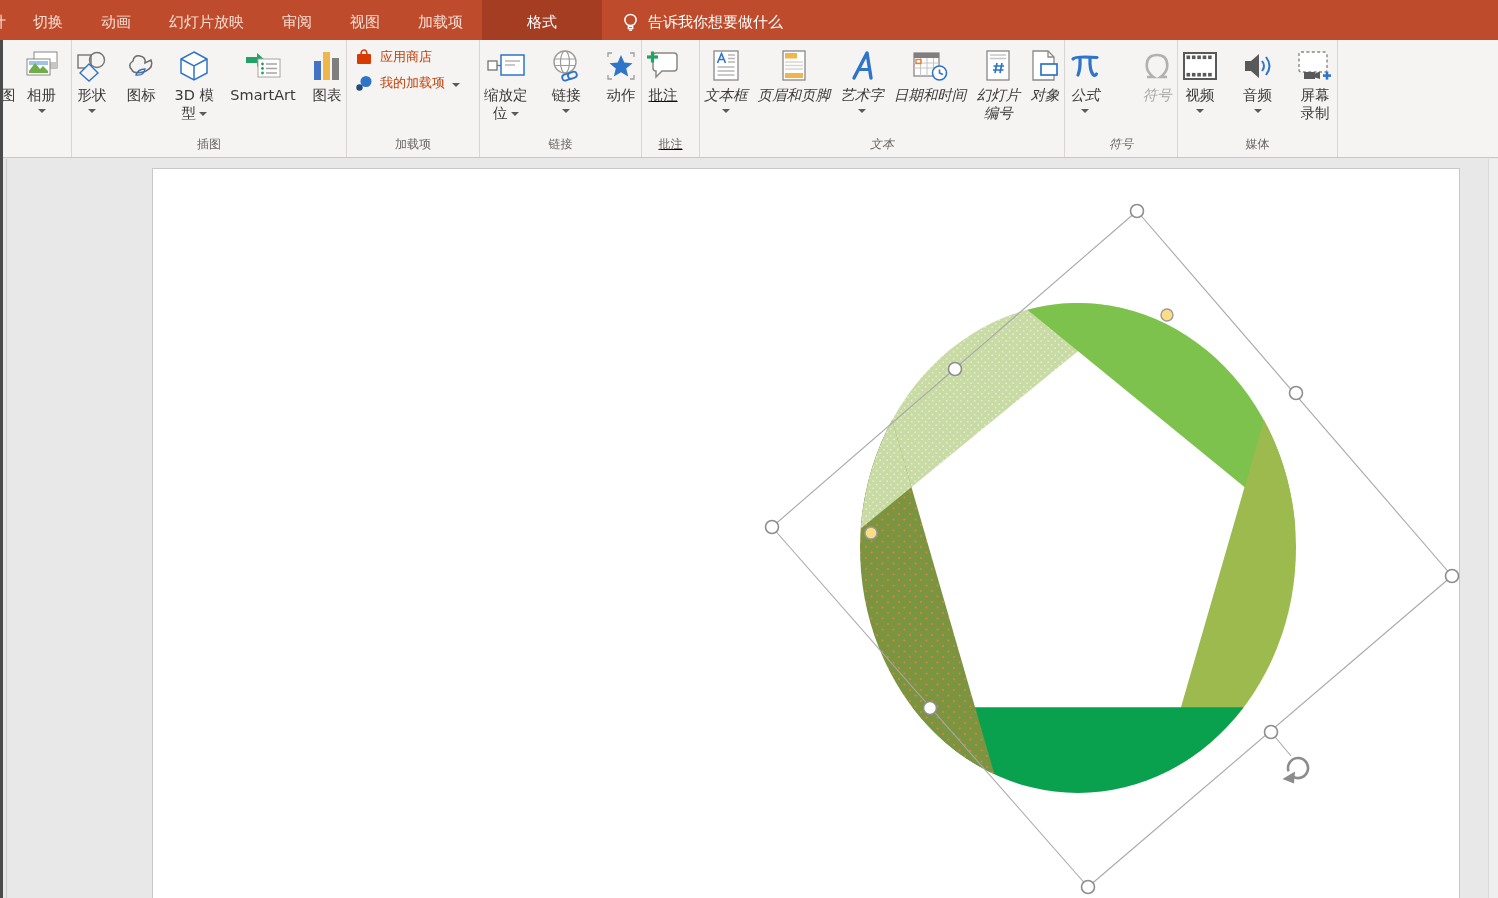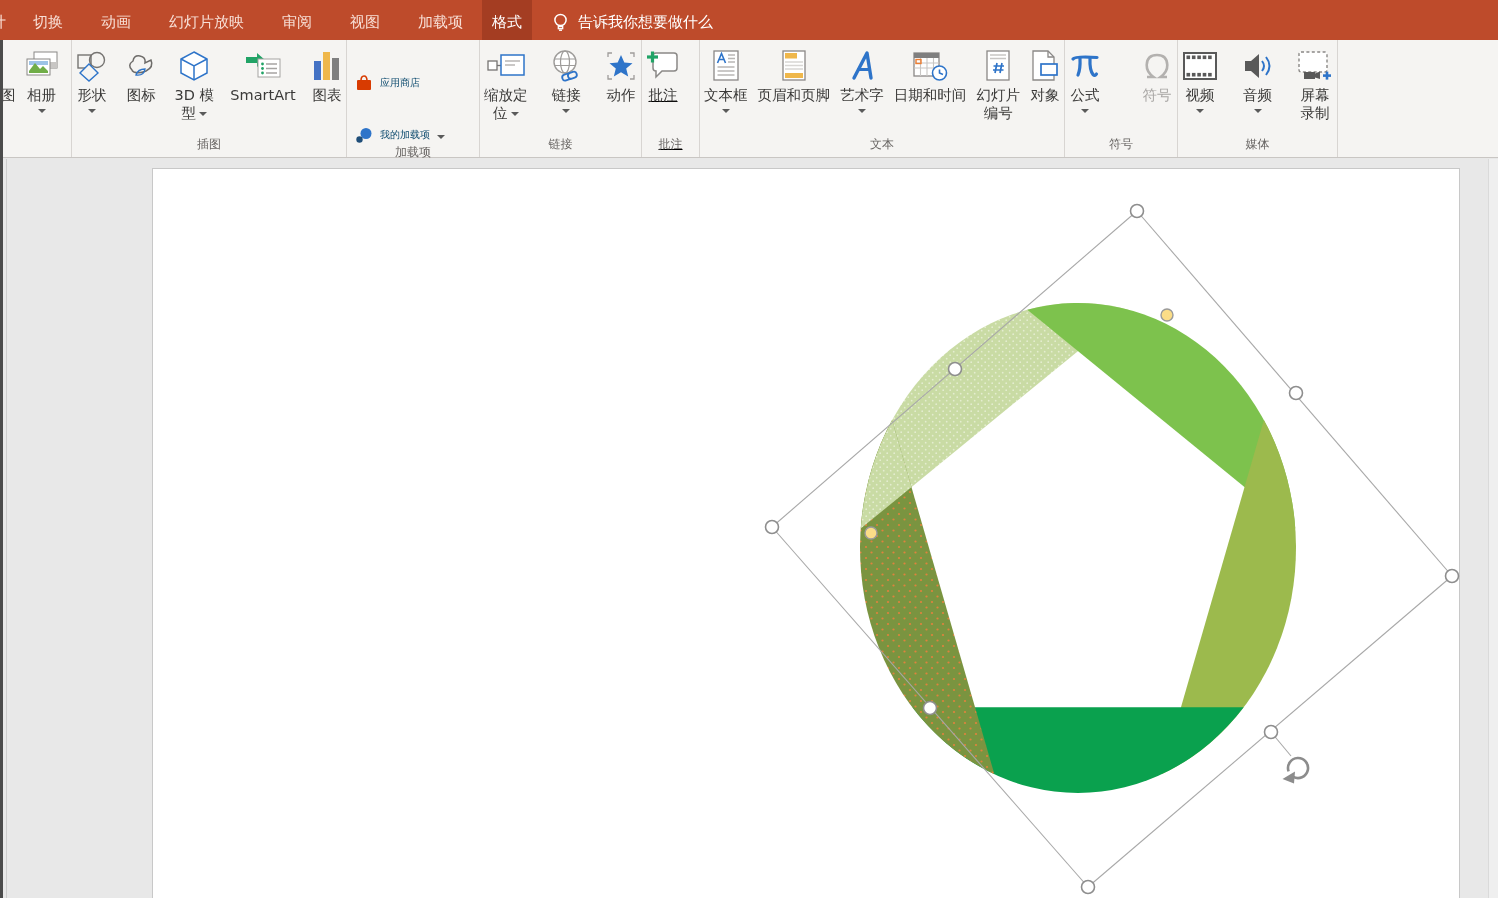--- a/index.html
+++ b/index.html
@@ -3,38 +3,38 @@
 <meta charset="utf-8">
 <style>
   html,body{margin:0;padding:0;}
   body{width:1498px;height:898px;overflow:hidden;position:relative;background:#E8E8E8;
        font-family:"DejaVu Sans","Liberation Sans",sans-serif;-webkit-font-smoothing:antialiased;}
   
   .tabbar{position:absolute;top:0;left:0;width:1498px;height:44px;background:#BE4B2B;
           display:flex;align-items:stretch;color:#F8DFD6;font-size:15px;white-space:nowrap;}
   .tab{display:flex;align-items:center;padding:0 19px;}
   .tab.partial{padding:0 8px 0 0;margin-left:-9px;overflow:hidden;}
-  .tab.active{background:#A43D22;color:#FFFFFF;padding:0 10px;}
+  .tab.active{background:#A43D22;color:#FFFFFF;padding:0 45px;}
   .tellme{display:flex;align-items:center;gap:9px;margin-left:20px;color:#FFFFFF;}
   
   .ribbon{position:absolute;top:40px;left:0;width:1498px;height:118px;background:#F5F4F2;
           border-bottom:1px solid #C9C6C3;display:flex;box-sizing:border-box;}
   .rgroup{height:100%;border-right:1px solid #D8D5D2;display:flex;flex-direction:column;box-sizing:border-box;flex:0 0 auto;}
   .ritems{flex:1;display:flex;align-items:flex-start;justify-content:space-between;padding-top:4px;}
   .ritems.col{flex-direction:column;align-items:flex-start;justify-content:flex-start;padding:8px 6px 0 8px;gap:8px;}
   .rlabel{height:21px;text-align:center;font-size:12px;color:#686563;line-height:16px;}
   .bigbtn{display:flex;flex-direction:column;align-items:center;padding:1px 4px;font-size:14.5px;
           color:#3B3A39;line-height:1.22;text-align:center;}
   .bigbtn .ic{height:42px;display:flex;align-items:center;justify-content:center;}
   .bigbtn.disabled{color:#A8A6A4;}
   .caret{width:0;height:0;border-left:4px solid transparent;border-right:4px solid transparent;
          border-top:4px solid #5A5A5A;margin-top:4px;display:inline-block;}
   .l2{display:flex;align-items:center;gap:3px;}
   .l2 .caret{margin-top:1px;}
-  .menubtn{display:flex;align-items:center;gap:7px;font-size:10px;color:#0c4a6e;margin-top:26px;}
+  .menubtn{display:flex;align-items:center;gap:7px;font-size:13px;color:#c2410c;}
   .filler{flex:1 1 auto;border:none;}
   
   .leftedge{position:absolute;left:0;top:40px;width:3px;height:858px;background:#4B4B4B;}
   .paneline{position:absolute;left:6px;top:159px;width:1px;height:739px;background:#CDCDCD;}
   .slide{position:absolute;left:152px;top:168px;width:1308px;height:730px;background:#FFFFFF;
          border-left:1px solid #C8C8C8;border-top:1px solid #C8C8C8;border-right:1px solid #C8C8C8;box-sizing:border-box;}
   .scrollstrip{position:absolute;left:1488px;top:159px;width:10px;height:739px;background:#EFEFEF;border-left:1px solid #DADADA;}
   svg.overlay{position:absolute;left:0;top:0;width:1498px;height:898px;}
 </style>
 </head>
@@ -221,21 +221,21 @@
             <rect x="1" y="5.4" width="11" height="3.2" fill="#21A366"></rect>
             <rect x="4.9" y="1.5" width="3.2" height="11" fill="#21A366"></rect>
           </svg>
         </span>
         <span>批注</span>
       </div>
     </div>
     <div class="rlabel">批注</div>
   </div>
 
-  <div class="rgroup" style="width:365px;">
+  <div class="rgroup" style="width:365px;font-style:italic;">
     <div class="ritems">
       <div class="bigbtn">
         <span class="ic">
           <svg width="30" height="34" viewBox="0 0 30 34">
             <rect x="3" y="2" width="24" height="29" fill="#FFFFFF" stroke="#8A8886" stroke-width="1.3"></rect>
             <path d="M6.5 14 L10.5 4.5 L14.5 14 M8 10.5 H13" fill="none" stroke="#2E74C9" stroke-width="1.6"></path>
             <path d="M17 6 h7 M17 9.5 h7 M17 13 h7 M6.5 18 h17 M6.5 22 h17 M6.5 26 h17" stroke="#B9B7B5" stroke-width="1.4"></path>
           </svg>
         </span>
         <span>文本框</span>
@@ -295,21 +295,21 @@
             <path d="M18 2 V8 H24" fill="none" stroke="#8A8886" stroke-width="1.3"></path>
             <rect x="11" y="15" width="16" height="11" fill="#FFFFFF" stroke="#2E74C9" stroke-width="1.7"></rect>
           </svg>
         </span>
         <span>对象</span>
       </div>
     </div>
     <div class="rlabel">文本</div>
   </div>
 
-  <div class="rgroup" style="width:113px;">
+  <div class="rgroup" style="width:113px;font-style:italic;">
     <div class="ritems">
       <div class="bigbtn">
         <span class="ic">
           <svg width="32" height="32" viewBox="0 0 32 32">
             <path d="M4 9 Q6 6 28 7.5" fill="none" stroke="#2E74C9" stroke-width="3.2" stroke-linecap="round"></path>
             <path d="M11 8.5 Q11.5 19 9 25" fill="none" stroke="#2E74C9" stroke-width="3.2" stroke-linecap="round"></path>
             <path d="M21 8.5 Q20.5 20 24 24.5 Q26 26.5 27.5 24" fill="none" stroke="#2E74C9" stroke-width="3.2" stroke-linecap="round"></path>
           </svg>
         </span>
         <span>公式</span>

